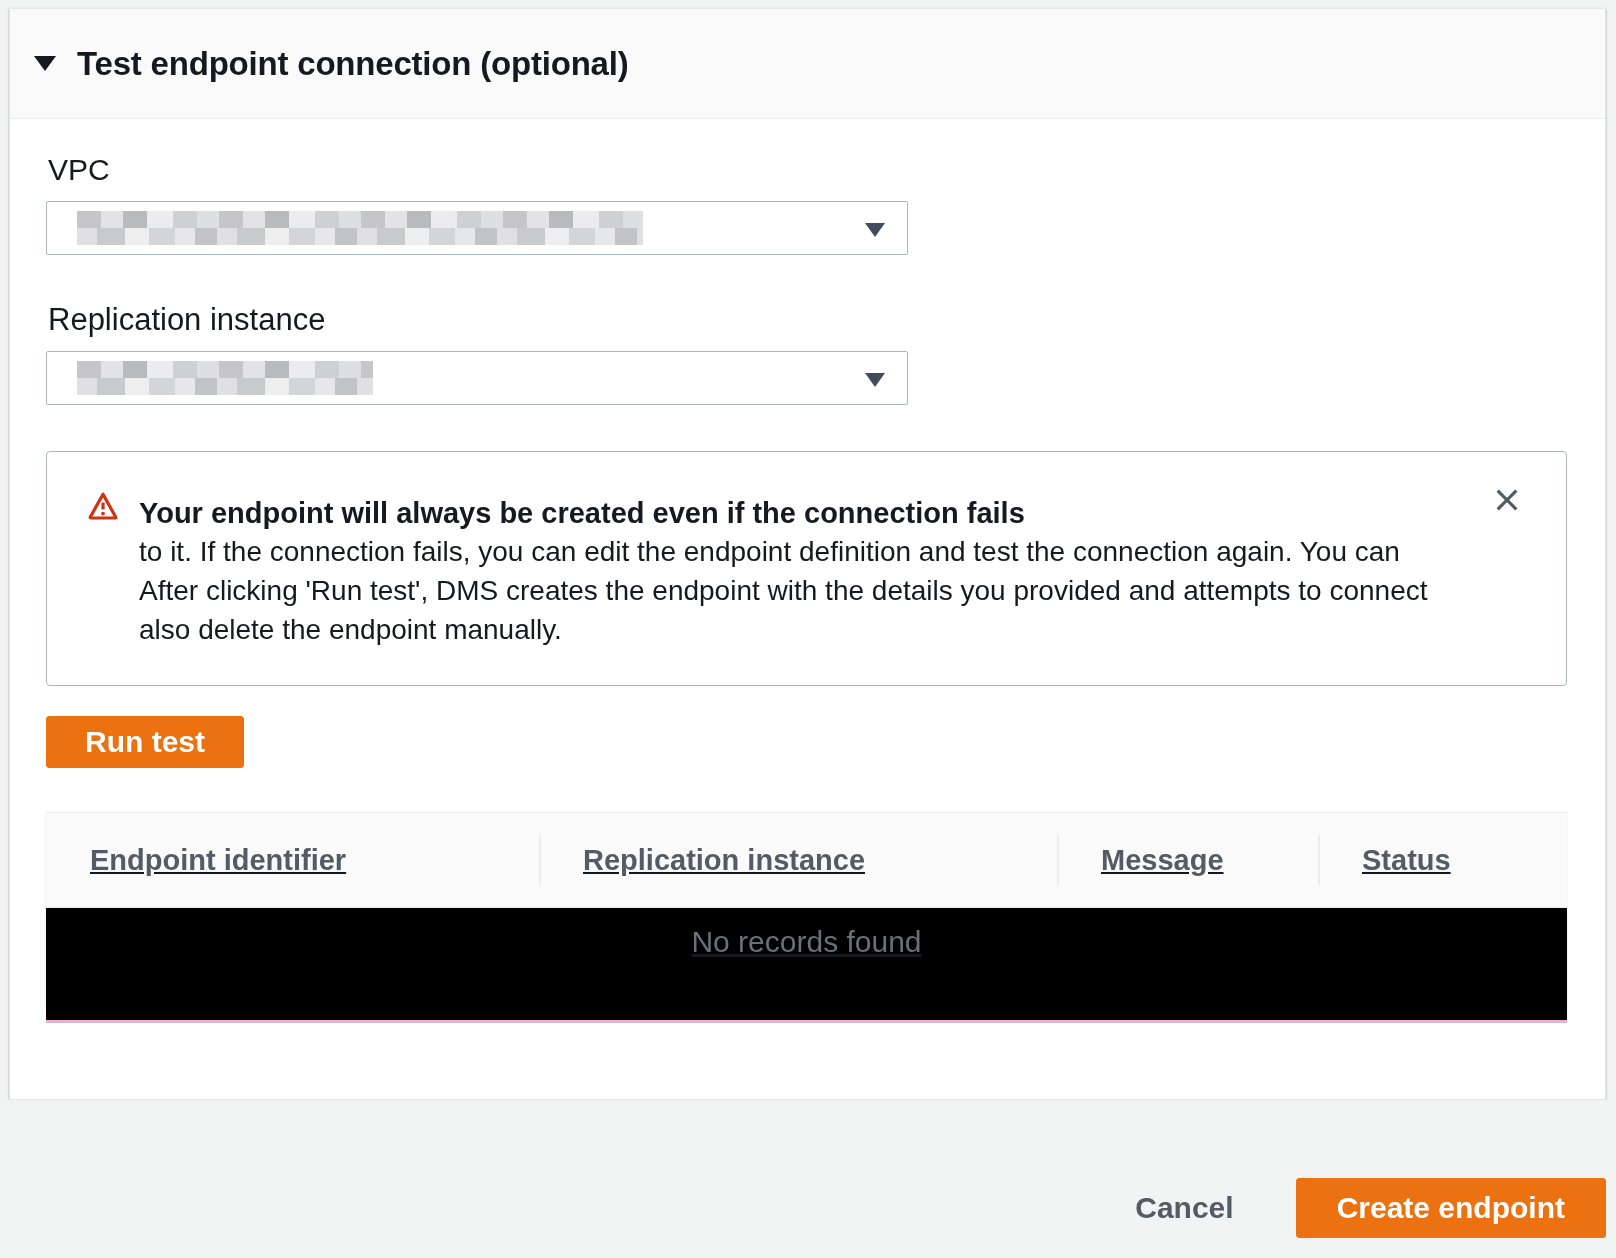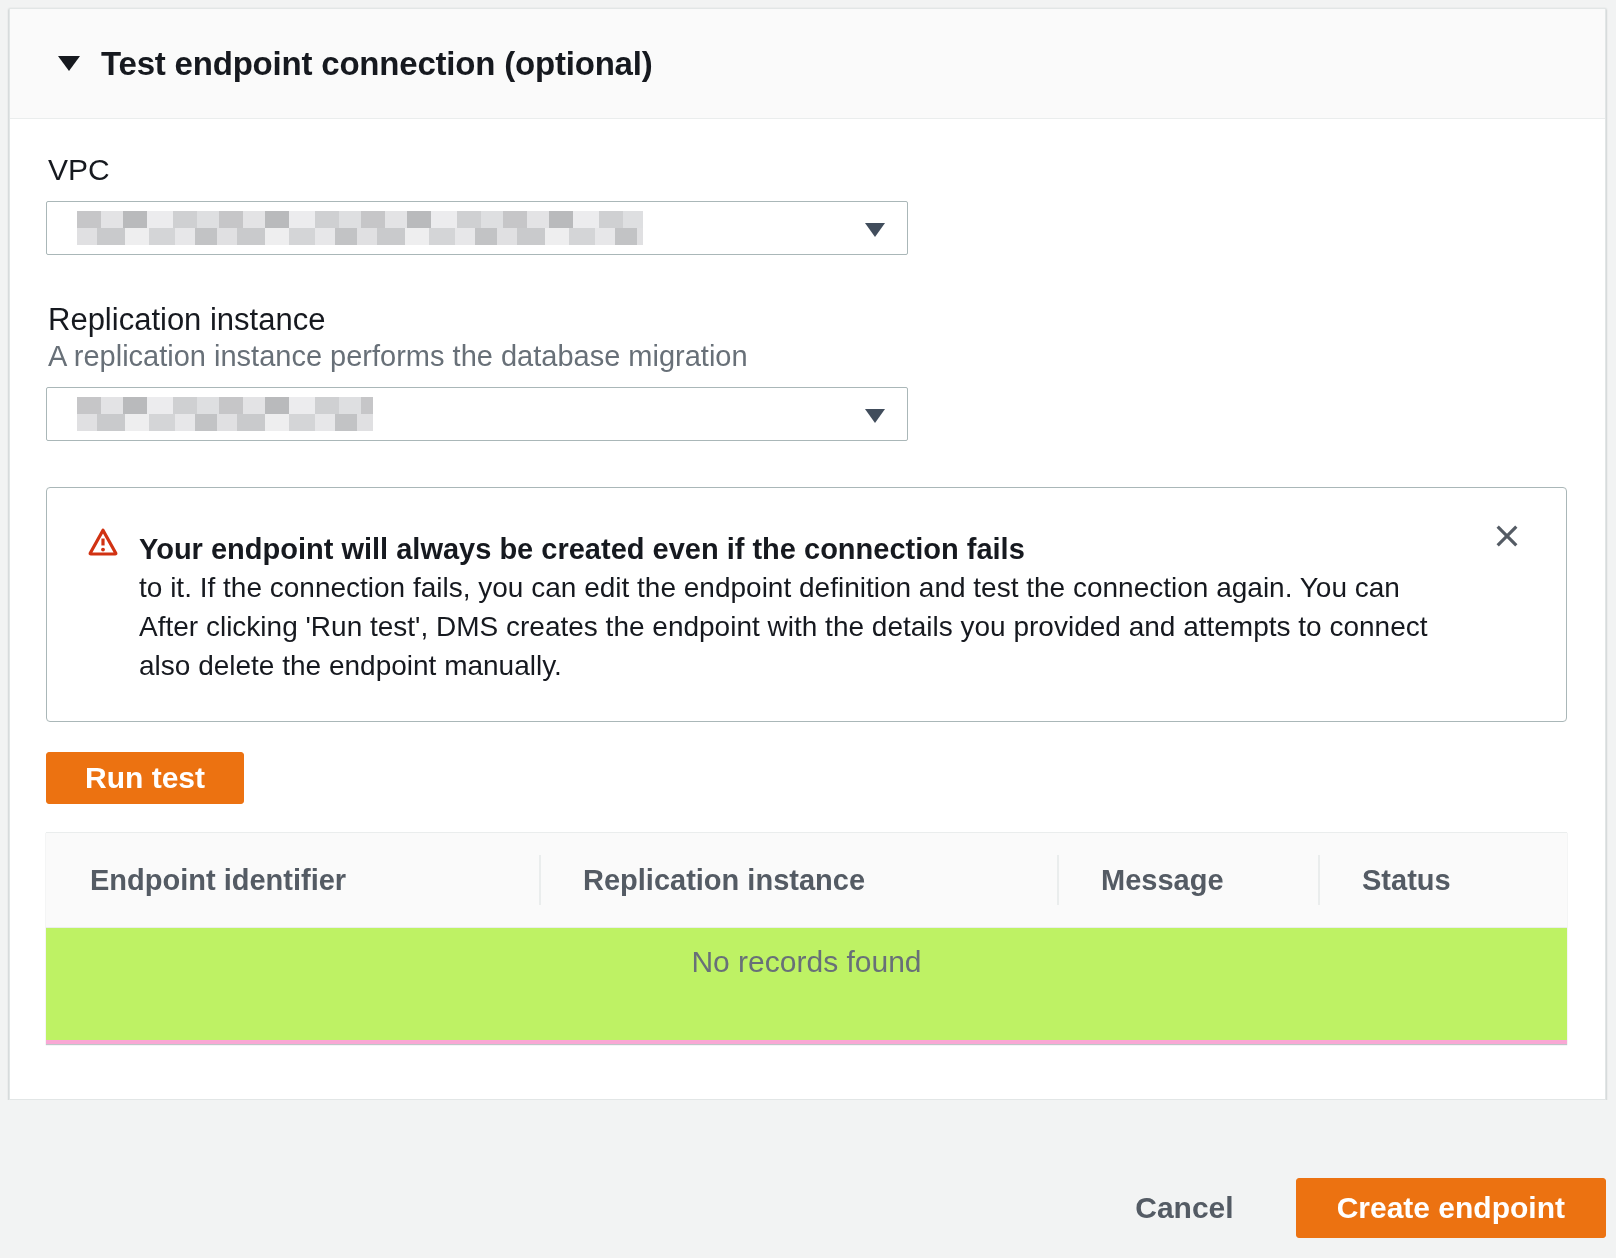--- a/index.html
+++ b/index.html
@@ -22,21 +22,21 @@
   }
   
   .panel{
     position:absolute;left:9px;top:8px;width:1597px;height:1092px;
     background:#ffffff;
     border:1px solid #e2e6e6;
     box-shadow:0 1px 2px rgba(0,28,36,.35);
   }
   .panel-header{
     height:110px;background:#fafafa;border-bottom:1px solid var(--divider);
-    display:flex;align-items:center;padding:0 48px;
+    display:flex;align-items:center;padding:0 24px;
   }
   .caret-down{
     width:0;height:0;
     border-left:11px solid transparent;border-right:11px solid transparent;
     border-top:15px solid var(--text-dark);
     margin-right:21px;flex:none;
   }
   .panel-title{font-size:33px;font-weight:bold;color:var(--text-dark);letter-spacing:-.2px;}
   .panel-body{padding:36px 38px 0 36px;}
 
@@ -86,44 +86,45 @@
   
   .btn{
     display:inline-flex;align-items:center;justify-content:center;
     background:var(--accent);border:1px solid var(--accent);border-radius:3px;
     color:#fff;font-weight:bold;font-family:"Liberation Sans",sans-serif;cursor:pointer;
   }
   .btn-run{margin-top:30px;height:52px;padding:0 38px;font-size:30px;}
 
   
   .table{
-    margin-top:28px;
-    border-bottom:4px solid #f9a8d4;
+    margin-top:44px;
+    border-bottom:2px solid #f9a8d4;
     box-shadow:0 1px 1px rgba(0,28,36,.25);
+    text-decoration:underline;
   }
   .table-header{
     display:flex;align-items:center;height:96px;
     background:#fafafa;
     border-top:1px solid var(--divider);
     border-bottom:1px solid var(--divider);
   }
   .th{
     font-size:29px;font-weight:bold;color:var(--text-muted);
     padding-left:44px;position:relative;height:100%;
     display:flex;align-items:center;
   }
   .th-col1{width:493px;}
   .th-col2{width:518px;}
   .th-col3{width:249px;}
   .th-col4{flex:1;}
   .th + .th::before{
     content:'';position:absolute;left:0;top:50%;transform:translateY(-50%);
     width:2px;height:50px;background:var(--divider);
   }
-  .table-body{height:112px;background:#bef264;}
+  .table-body{height:112px;background:#000000;}
   .empty-msg{padding-top:17px;text-align:center;font-size:30px;color:var(--text-secondary);}
 
   
   .footer{
     position:absolute;left:0;top:1100px;width:1616px;height:158px;
     background:#f2f3f3;
   }
   .footer-actions{
     position:absolute;top:78px;right:10px;
     display:flex;align-items:center;height:60px;
@@ -152,21 +153,20 @@
     <div class="select">
       <div class="redact redact-vpc">
         <div class="r1"></div>
           <div class="r2"></div>
       </div>
       <span class="select-caret"></span>
     </div>
 
     <div class="group-ri">
       <div class="field-label" style="font-size:31px;">Replication instance</div>
-      <div class="field-desc">A replication instance performs the database migration</div>
       <div class="select">
         <div class="redact redact-ri">
           <div class="r1"></div>
             <div class="r2"></div>
         </div>
         <span class="select-caret"></span>
       </div>
     </div>
 
     <div class="alert">

